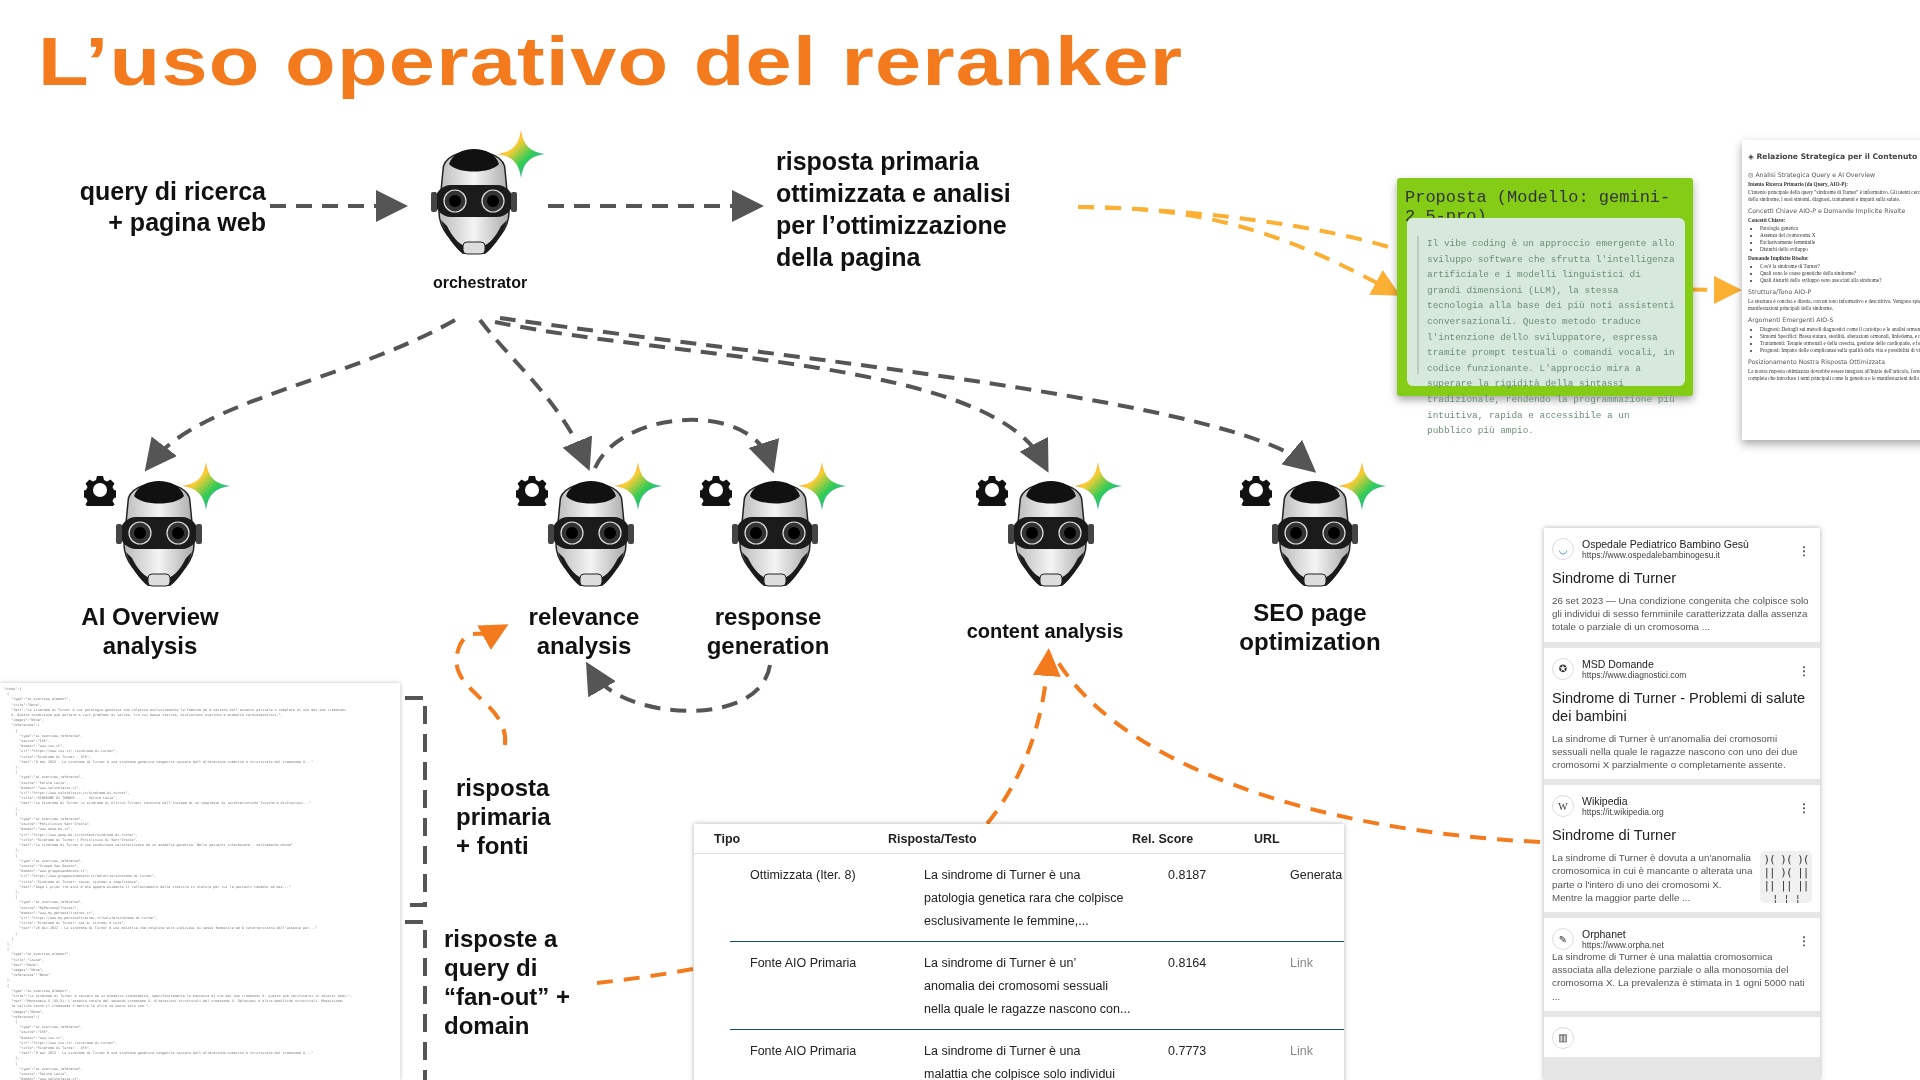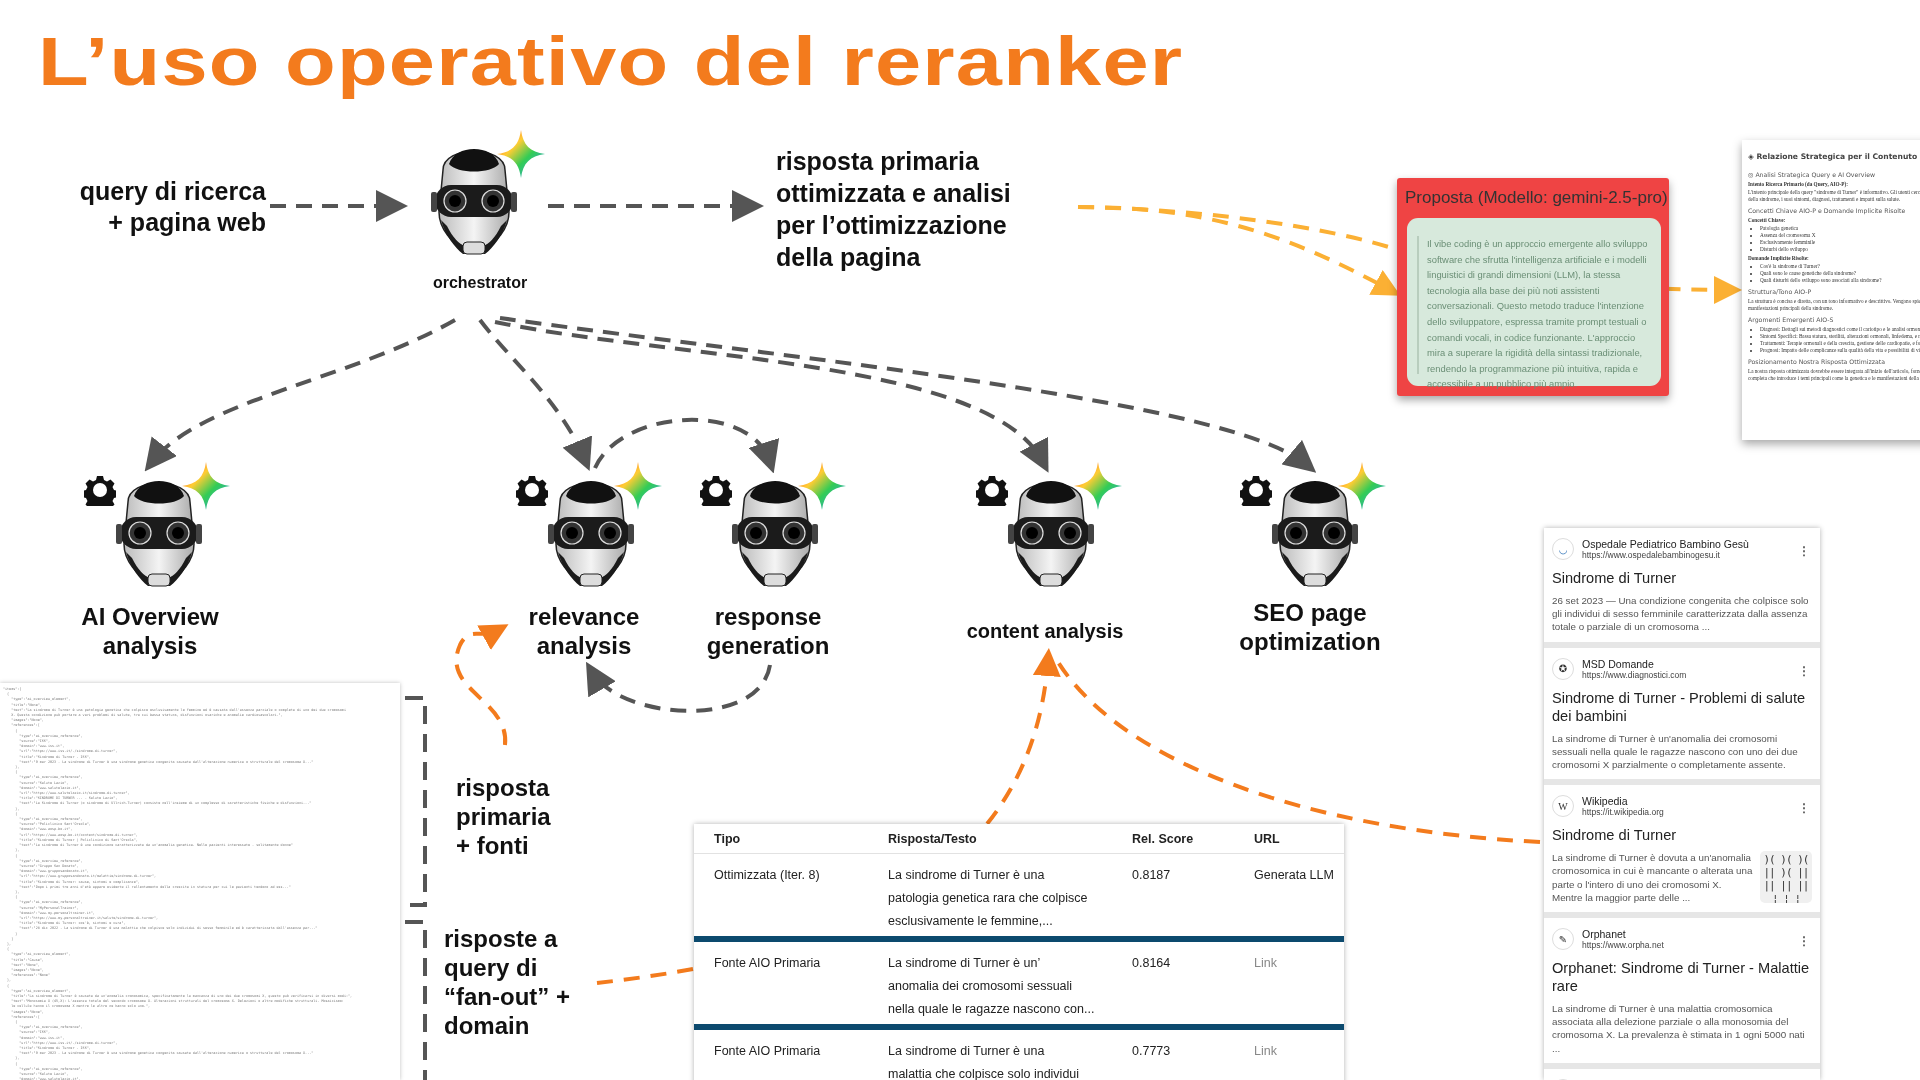--- a/index.html
+++ b/index.html
@@ -17,29 +17,29 @@
 
   .lbl { position: absolute; font-weight: 700; color: #111; z-index: 3; }
   .lbl.c { text-align: center; }
   .lbl.r { text-align: right; }
 
   .agent { position: absolute; width: 150px; height: 140px; z-index: 2; }
   .agent svg { width: 100%; height: 100%; }
 
   
   .proposal {
-    position: absolute; left: 1397px; top: 178px; width: 272px; height: 218px;
-    background: #ef4444; border-radius: 3px; z-index: 2;
+    position: absolute; left: 1397px; top: 178px; width: 296px; height: 218px;
+    background: #84cc16; border-radius: 3px; z-index: 2;
     box-shadow: 0 4px 8px rgba(0,0,0,.35);
-    font-family: Liberation Sans, sans-serif;
+    font-family: Liberation Mono, monospace;
   }
   .proposal .ph { font-size: 17px; color: #333; padding: 10px 0 0 8px; }
   .proposal .pbody {
     position: absolute; left: 10px; top: 40px; right: 8px; bottom: 10px;
-    background: #d7e9dc; border-radius: 11px; padding: 18px 8px 0 20px;
+    background: #d7e9dc; border-radius: 6px; padding: 18px 8px 0 20px;
   }
   .proposal .pbody .bar { position: absolute; left: 10px; top: 18px; bottom: 12px; width: 2px; background: #b8cdbd; }
   .proposal .ptext { font-size: 9.4px; line-height: 15.6px; color: #6b8f76; }
 
   
   .report {
     position: absolute; left: 1742px; top: 140px; width: 216px; height: 300px;
     background: #fff; z-index: 2; overflow: hidden;
     box-shadow: 0 4px 9px rgba(0,0,0,.35);
     font-family: "Liberation Serif", serif; color: #333;
@@ -70,21 +70,21 @@
   .res .thumb { width: 52px; height: 52px; flex: none; margin-left: 6px; background: #f0f0f0; border-radius: 5px; font-size: 11px; color: #333; line-height: 13px; text-align: center; overflow: hidden; padding-top: 2px; font-family: "DejaVu Sans Mono", monospace; letter-spacing: -1px; }
 
   
   .table {
     position: absolute; left: 694px; top: 824px; width: 650px; height: 332px;
     background: #fff; z-index: 2; box-shadow: 0 0 5px rgba(0,0,0,.3);
     font-family: Liberation Sans, sans-serif; font-size: 12.5px; color: #222; overflow: hidden;
   }
   .table .th, .table .tr { display: grid; grid-template-columns: 174px 244px 122px 110px; padding-left: 20px; }
   .table .th { height: 30px; align-items: center; font-weight: 700; font-size: 12.5px; border-bottom: 1px solid #e2e2e2; }
-  .table .tr { padding-top: 10px; height: 88px; border-bottom: 6px solid #0c4a6e; line-height: 23px; }
+  .table .tr { padding-top: 10px; height: 88px; border-bottom: 1px solid #0c4a6e; line-height: 23px; margin-left: 36px; }
   .table .tr .muted { color: #888; }
 
   
   .code {
     position: absolute; left: 0; top: 683px; width: 400px; height: 397px;
     background: #fff; z-index: 2; overflow: hidden;
     box-shadow: 0 0 4px rgba(0,0,0,.25);
     font-family: "DejaVu Sans Mono", monospace; font-size: 3.4px; line-height: 5.2px; color: #777;
     white-space: pre; padding: 4px 3px;
   }
@@ -413,21 +413,20 @@
   </div>
   <div class="res">
     <div class="head">
       <div class="fav">✎</div>
       <div>
           <div class="site">Orphanet</div>
           <div class="url">https://www.orpha.net</div>
         </div>
     </div>
     <div class="menu">⋮</div>
-    <div class="rt">Orphanet: Sindrome di Turner - Malattie rare</div>
     <div class="snip">La sindrome di Turner è una malattia cromosomica associata alla delezione parziale o alla monosomia del cromosoma X. La prevalenza è stimata in 1 ogni 5000 nati ...</div>
   </div>
   <div class="res">
     <div class="head">
       <div class="fav">▥</div>
 
     </div>
   </div>
 </div>
 

